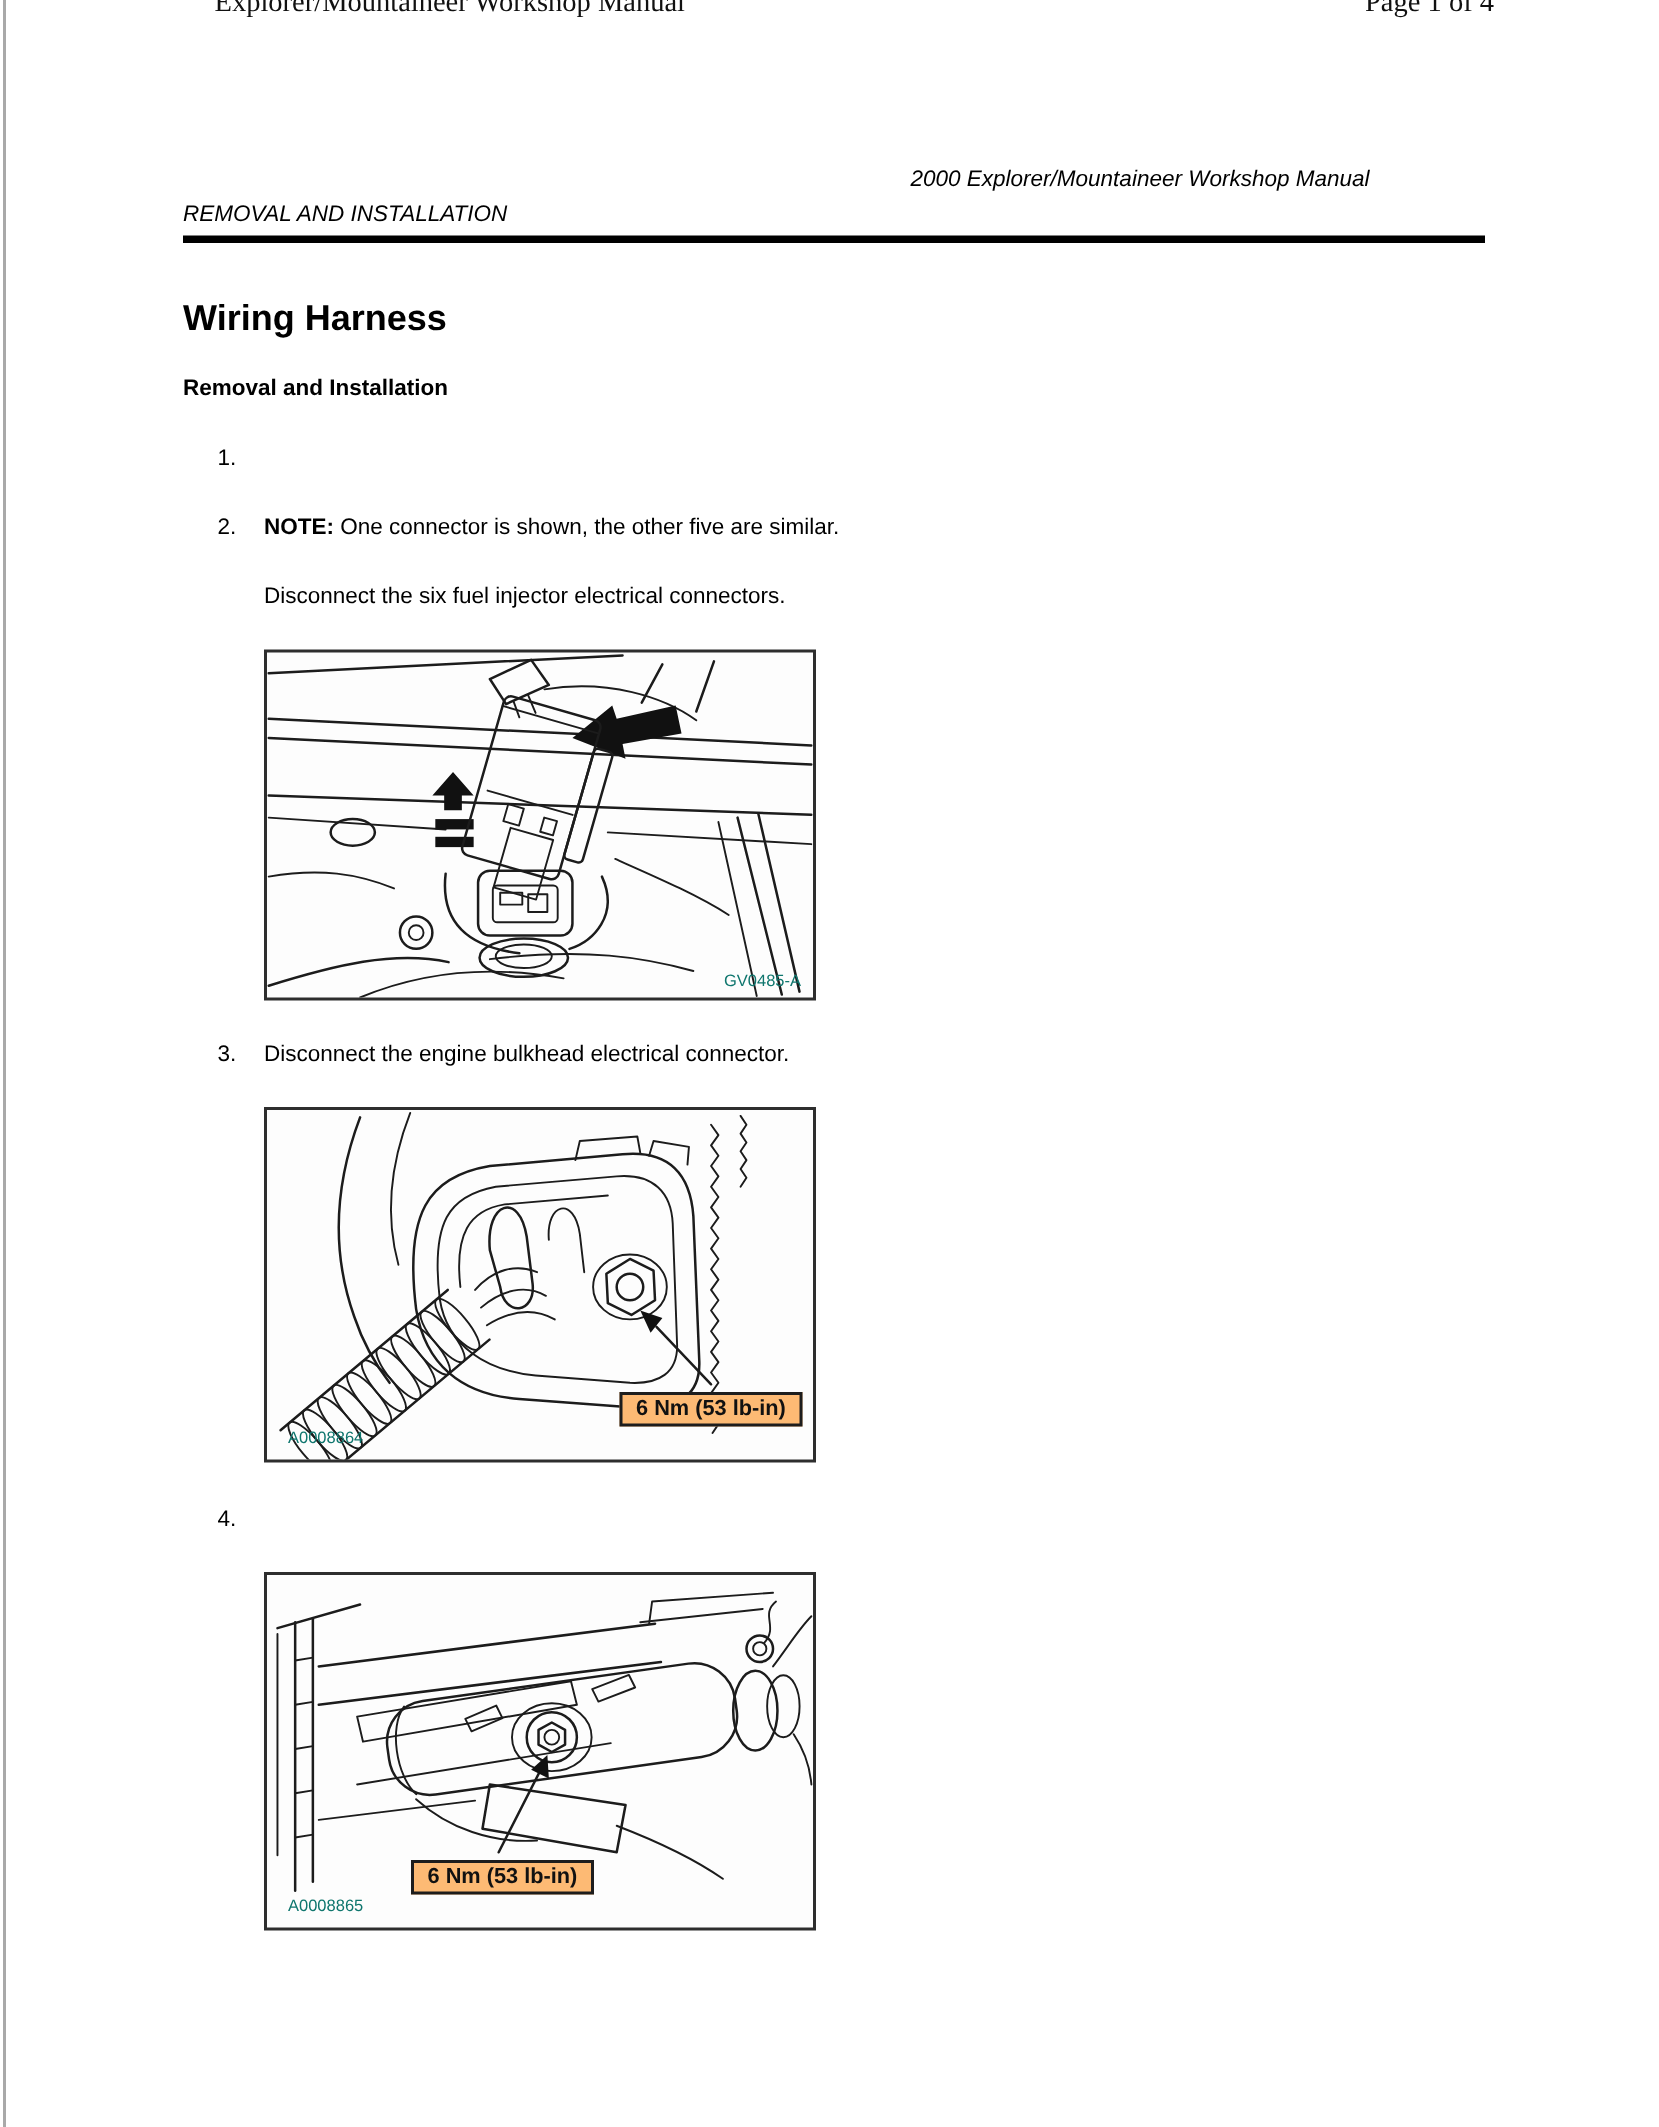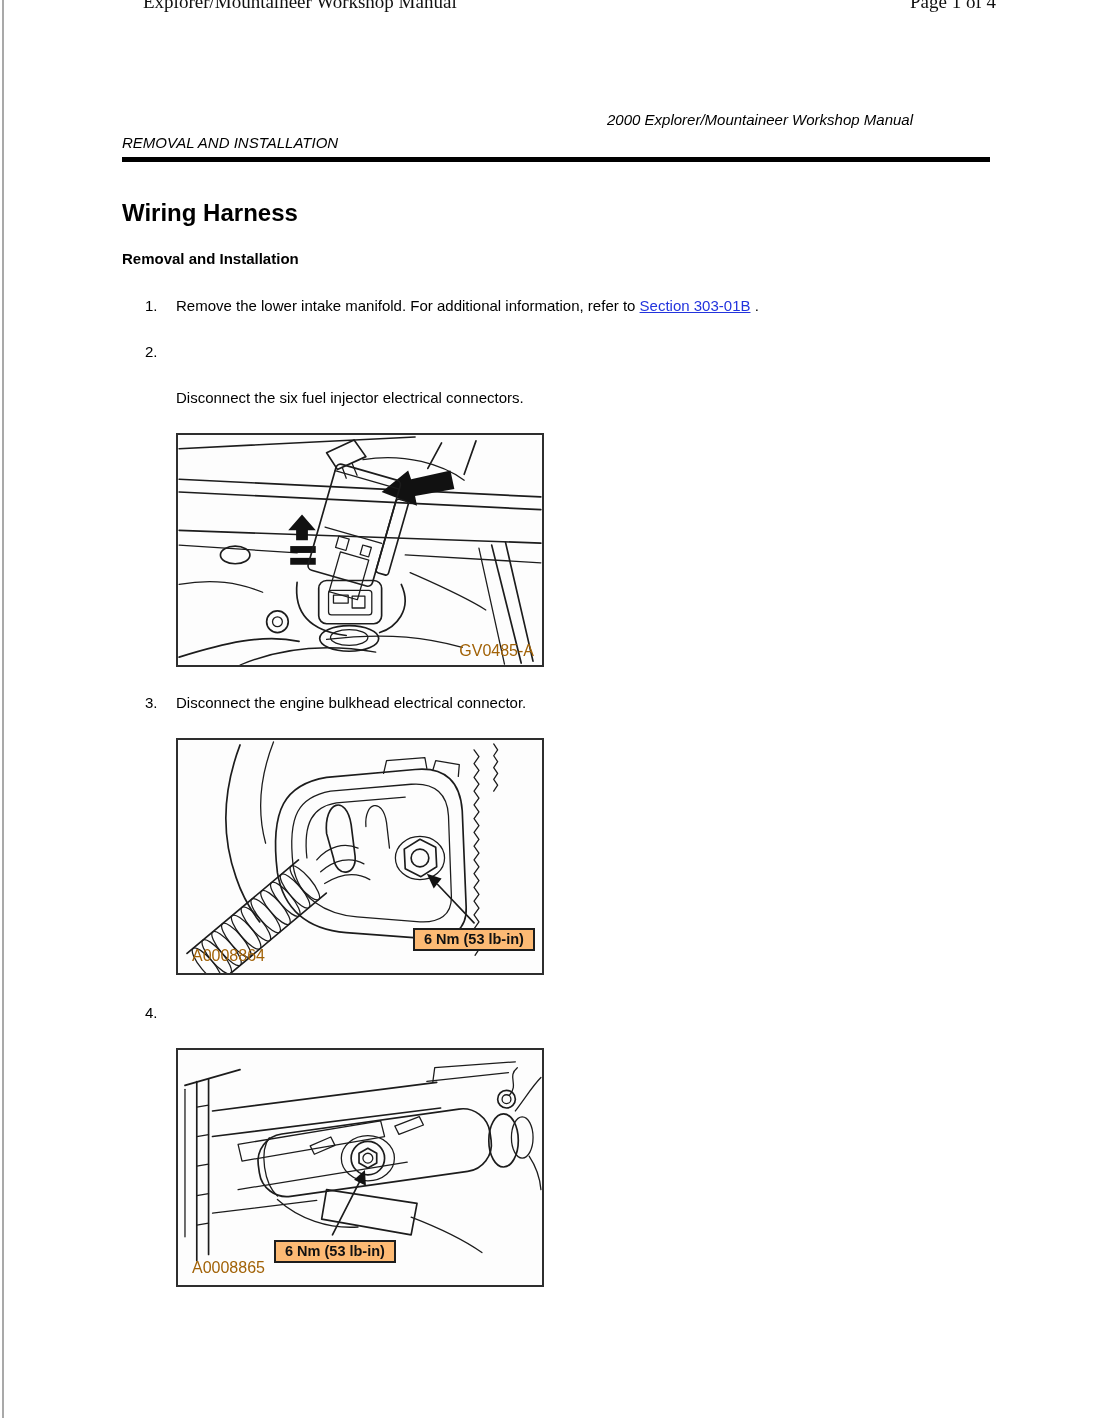--- a/index.html
+++ b/index.html
@@ -63,21 +63,21 @@
   .figure {
     position: absolute; left: 176px; width: 368px;
     border: 2px solid #2e2e2e; background: #fdfdfd;
   }
   .fig1 { top: 433px; height: 234px; }
   .fig2 { top: 738px; height: 237px; }
   .fig3 { top: 1048px; height: 239px; }
   .figure svg { position: absolute; inset: 0; width: 100%; height: 100%; }
 
   .fig-id {
-    position: absolute; font-size: 16px; color: #a16207; white-space: nowrap;
+    position: absolute; font-size: 11px; color: #0f766e; white-space: nowrap;
   }
   .fig-id-right { right: 8px; bottom: 5px; }
   .fig-id-left  { left: 14px; bottom: 8px; }
 
   .torque-box {
     position: absolute; border: 2px solid #1d1d1d; background: #fdba74;
     font-size: 14.5px; font-weight: 600; padding: 1px 9px 2px 9px;
     white-space: nowrap; color: #111;
   }
   .tq2 { left: 235px; top: 188px; }
@@ -99,23 +99,23 @@
 
   <div class="sec-line manual-ref">2000 Explorer/Mountaineer Workshop Manual</div>
   <div class="sec-line subsec-title">REMOVAL AND INSTALLATION</div>
 
   <div class="rule"></div>
 
   <div class="h1">Wiring Harness</div>
   <div class="h2">Removal and Installation</div>
 
   <div class="step-num t297">1.</div>
-  <div class="step-text t297"><span>Remove the lower intake manifold. For additional information, refer to </span><a class="doc-link">Section 303-01B</a><span> .</span></div>
 
   <div class="step-num t343">2.</div>
+  <div class="step-text t343"><span class="note-label">NOTE:</span><span> One connector is shown, the other five are similar.</span></div>
   <div class="step-text t389">Disconnect the six fuel injector electrical connectors.</div>
 
   <div class="figure fig1">
     <svg viewBox="0 0 368 234">
 
       <path class="ln" d="M0,14 L240,2"></path>
       <path class="ln" d="M0,45 L368,63"></path>
       <path class="ln" d="M0,58 L368,76"></path>
       <path class="ln" d="M0,97 L368,110"></path>
       <path class="ln thin" d="M0,112 L120,120"></path>

